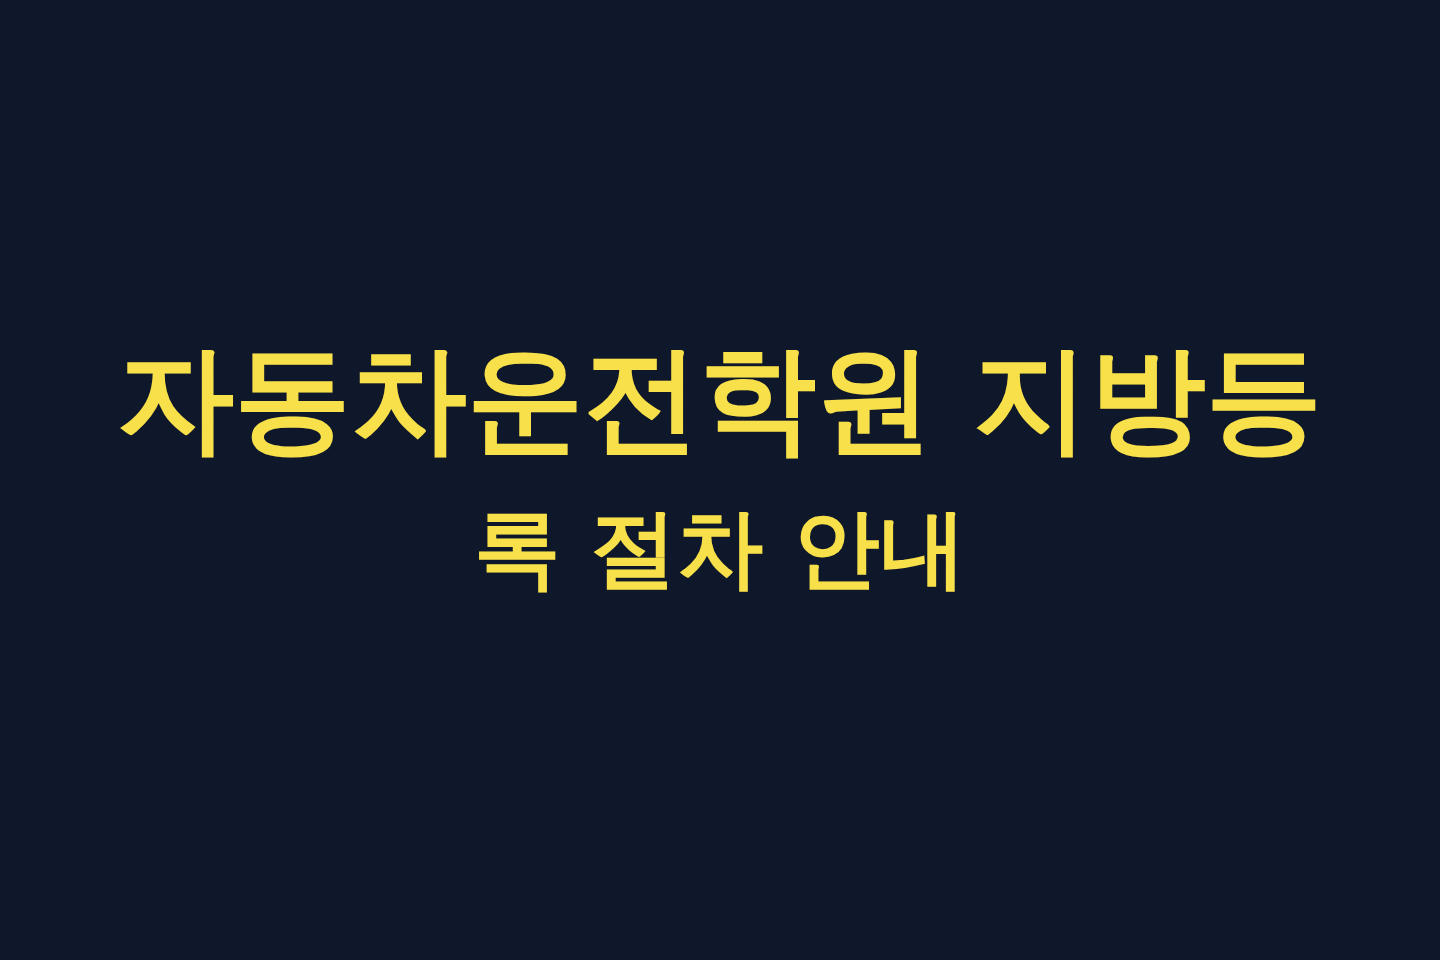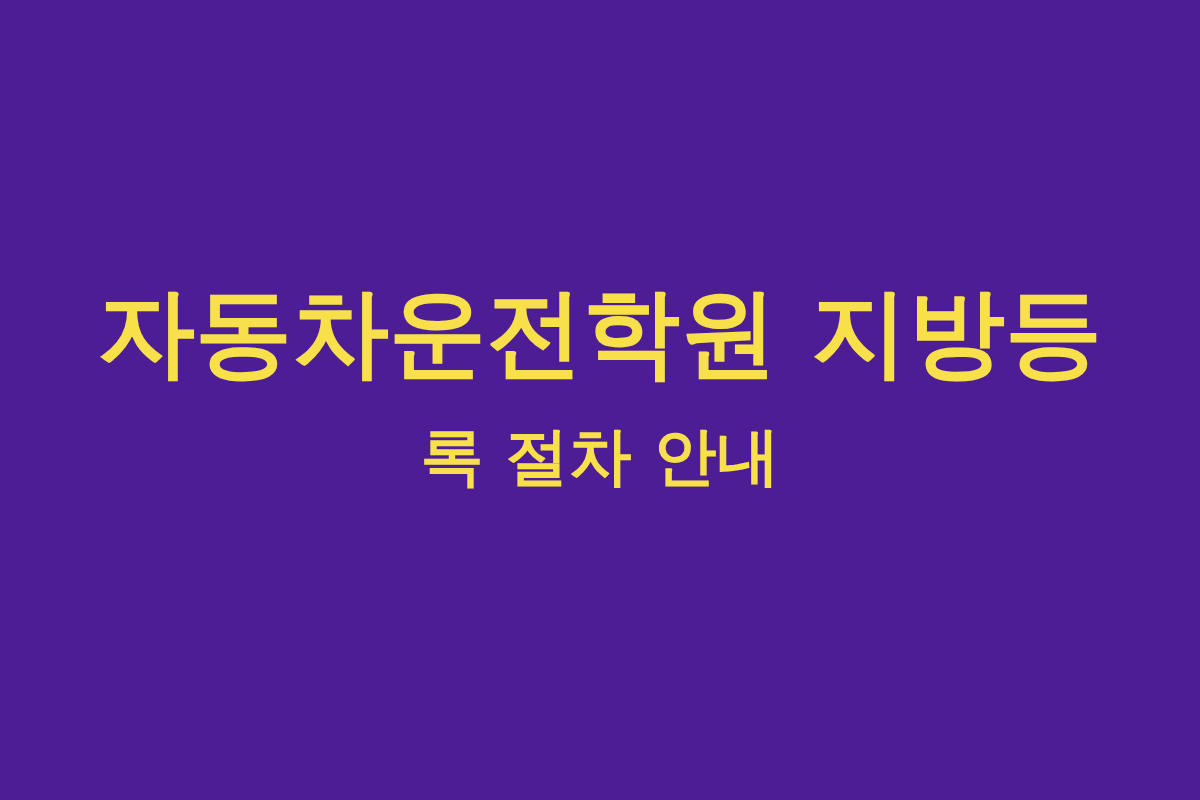--- a/index.html
+++ b/index.html
@@ -34,24 +34,24 @@
     font-size: 96px;
     line-height: 124px;
     letter-spacing: 0px;
     white-space: nowrap;
     text-rendering: optimizeLegibility;
   }
   .title-line.line-1 {
     font-size: 97px;
   }
   .title-line.line-2 {
-    font-size: 63px;
+    font-size: 72px;
   }
 </style>
 </head>
 <body>
 
-<div id="banner" style="background: #4c1d95;">
+<div id="banner" style="background: #0f172a;">
   <div id="title-block">
     <div class="title-line line-1" style="color: rgb(247, 224, 74);">자동차운전학원 지방등</div>
     <div class="title-line line-2" style="color: rgb(247, 224, 74);">록 절차 안내</div>
   </div>
 </div>
 
 </body></html>

